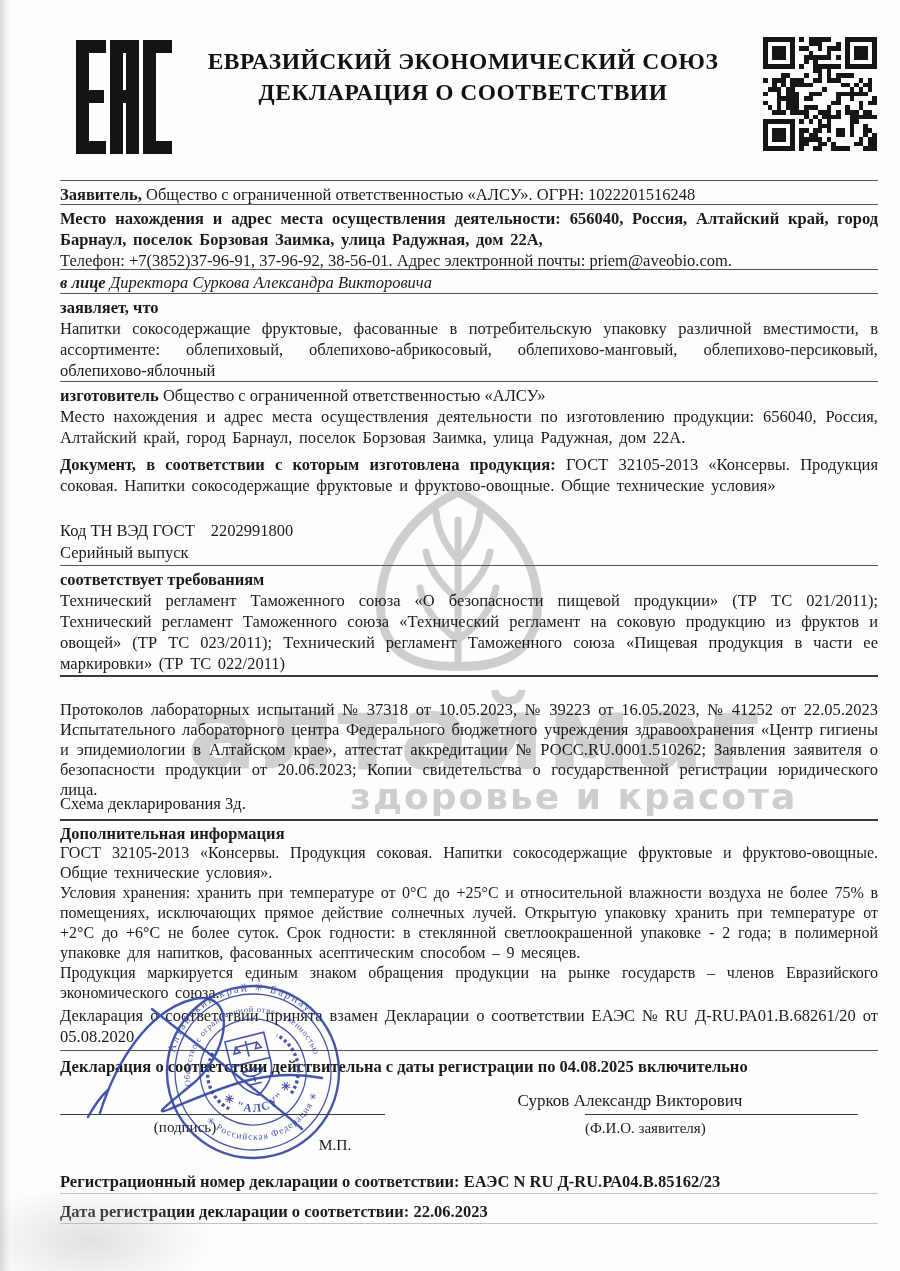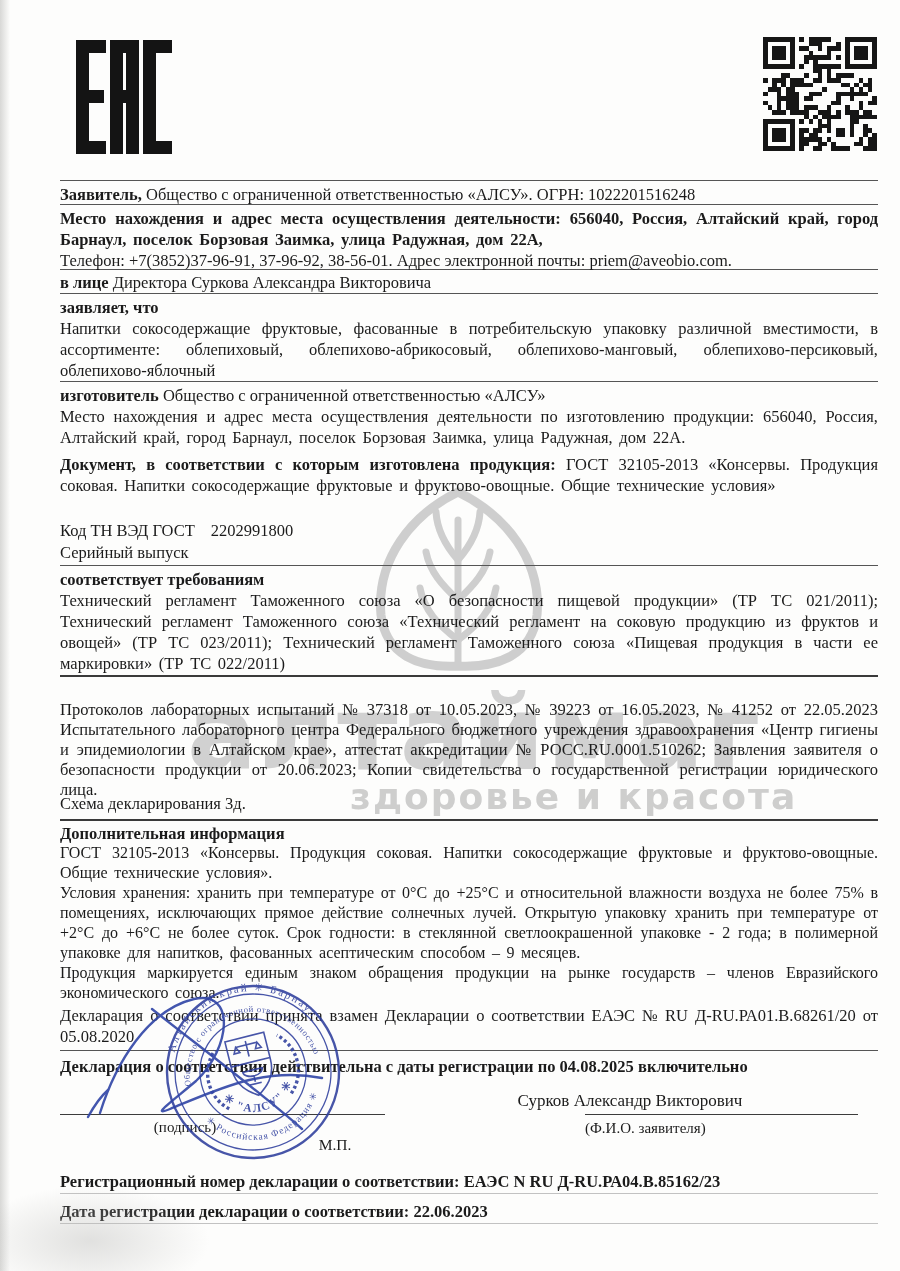--- a/index.html
+++ b/index.html
@@ -58,20 +58,24 @@
       <rect x="34" y="0" width="13" height="114"></rect>
         <rect x="50" y="0" width="13" height="114"></rect>
       <rect x="34" y="0" width="29" height="13"></rect>
         <rect x="34" y="50" width="29" height="13"></rect>
       <rect x="67" y="0" width="13" height="114"></rect>
         <rect x="67" y="0" width="29" height="13"></rect>
       <rect x="67" y="101" width="29" height="13"></rect>
     </g>
   </svg>
 
+  <div class="title txt" style="top:46px;">
+    <div>ЕВРАЗИЙСКИЙ ЭКОНОМИЧЕСКИЙ СОЮЗ</div>
+    <div>ДЕКЛАРАЦИЯ О СООТВЕТСТВИИ</div>
+  </div>
 
   <svg id="qr" class="abs txt" style="left:763px;top:37px;" width="114" height="114" viewBox="0 0 25 25" shape-rendering="crispEdges">
       <rect x="8" y="0" width="1" height="1" fill="#161616"></rect>
       <rect x="10" y="0" width="1" height="1" fill="#161616"></rect>
       <rect x="11" y="0" width="1" height="1" fill="#161616"></rect>
       <rect x="12" y="0" width="1" height="1" fill="#161616"></rect>
       <rect x="13" y="0" width="1" height="1" fill="#161616"></rect>
       <rect x="14" y="0" width="1" height="1" fill="#161616"></rect>
       <rect x="10" y="1" width="1" height="1" fill="#161616"></rect>
       <rect x="11" y="1" width="1" height="1" fill="#161616"></rect>
@@ -301,21 +305,21 @@
   <div class="hr txt" style="top:1050px;border-top-width:1.5px;"></div>
   <div class="hr faint txt" style="top:1193px;"></div>
   <div class="hr faint txt" style="top:1223px;"></div>
 
   <div class="row txt" style="top:184px;">
     <span class="b">Заявитель,</span><span> Общество с ограниченной ответственностью «АЛСУ». ОГРН: 1022201516248</span>
   </div>
   <div class="row just txt" style="top:208px;font-weight:bold;">Место нахождения и адрес места осуществления деятельности: 656040, Россия, Алтайский край, город Барнаул, поселок Борзовая Заимка, улица Радужная, дом 22А,</div>
   <div class="row txt" style="top:250px;">Телефон: +7(3852)37-96-91, 37-96-92, 38-56-01. Адрес электронной почты: priem@aveobio.com.</div>
 
-  <div class="row txt" style="top:272px;">
+  <div class="row txt" style="top:272px;font-style:italic;">
     <span class="b">в лице</span><span> Директора Суркова Александра Викторовича</span>
   </div>
 
   <div class="row b txt" style="top:297px;">заявляет, что</div>
   <div class="row just txt" style="top:318px;">Напитки сокосодержащие фруктовые, фасованные в потребительскую упаковку различной вместимости, в ассортименте: облепиховый, облепихово-абрикосовый, облепихово-манговый, облепихово-персиковый, облепихово-яблочный</div>
 
   <div class="row txt" style="top:385px;">
     <span class="b">изготовитель</span><span> Общество с ограниченной ответственностью «АЛСУ»</span>
   </div>
   <div class="row just txt" style="top:406px;">Место нахождения и адрес места осуществления деятельности по изготовлению продукции: 656040, Россия, Алтайский край, город Барнаул, поселок Борзовая Заимка, улица Радужная, дом 22А.</div>

